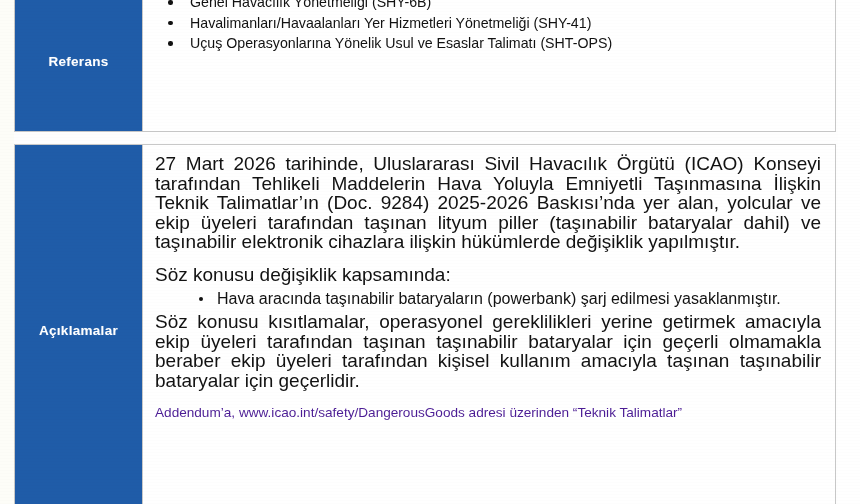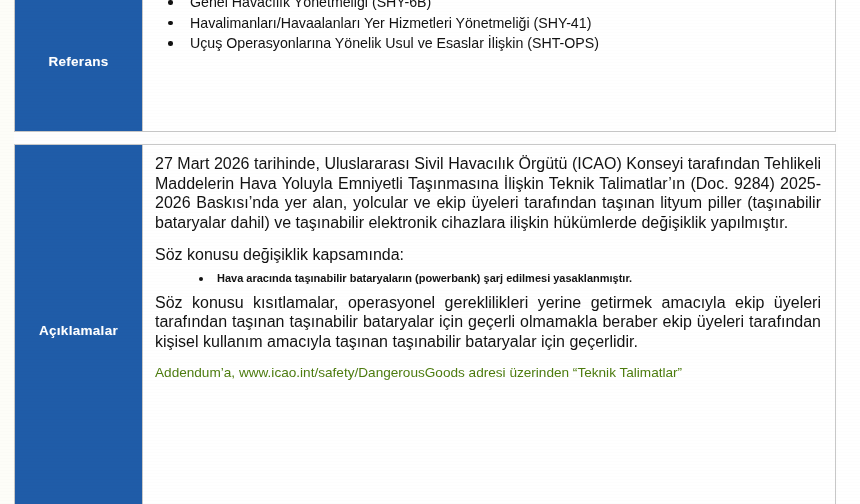--- a/index.html
+++ b/index.html
@@ -107,38 +107,38 @@
     left: 13px;
     top: 8px;
     width: 4.5px;
     height: 4.5px;
     border-radius: 50%;
     background: #111111;
   }
 
   
   .body-text {
-    font-size: 16px;
+    font-size: 19px;
     color: #121212;
     line-height: 19.6px;
     text-align: justify;
     text-justify: inter-word;
     margin: 0;
     font-weight: 500;
   }
   .body-text + .body-text { margin-top: 13px; }
   .para-top { margin-top: 9px; }
 
   ul.sub-list {
     list-style: none;
     margin: 4px 0 0 0;
     padding: 0;
-    font-size: 11px;
+    font-size: 16px;
     color: #121212;
-    font-weight: 700;
+    font-weight: 400;
   }
   ul.sub-list li {
     position: relative;
     padding-left: 62px;
     line-height: 19.6px;
     text-align: justify;
     text-justify: inter-word;
     margin-bottom: 4px;
   }
   ul.sub-list li::before {
@@ -149,21 +149,21 @@
     width: 4px;
     height: 4px;
     border-radius: 50%;
     background: #111111;
   }
   
   .clipped-line {
     margin-top: 12px;
     font-size: 13.6px;
     line-height: 19.6px;
-    color: #4d7c0f;
+    color: #4c1d95;
     font-weight: 500;
     white-space: nowrap;
     overflow: hidden;
   }
 
   sup {
     font-size: 8.5px;
     vertical-align: super;
     line-height: 0;
   }
@@ -184,21 +184,21 @@
 
   <div class="paper-margin-left"></div>
   <div class="paper-margin-right"></div>
 
   <div class="row-block" id="row-referans">
     <div class="label-cell">Referans</div>
     <div class="content-cell">
       <ul class="ref-list">
         <li><span>Genel Havacılık Yönetmeliği (SHY-6B)</span></li>
         <li><span>Havalimanları/Havaalanları Yer Hizmetleri Yönetmeliği (SHY-41)</span></li>
-        <li><span>Uçuş Operasyonlarına Yönelik Usul ve Esaslar İlişkin (SHT-OPS)</span></li>
+        <li><span>Uçuş Operasyonlarına Yönelik Usul ve Esaslar Talimatı (SHT-OPS)</span></li>
       </ul>
     </div>
   </div>
 
   <div class="row-block" id="row-aciklamalar">
     <div class="label-cell">Açıklamalar</div>
     <div class="content-cell">
 
       <p class="body-text para-top">27 Mart 2026 tarihinde, Uluslararası Sivil Havacılık Örgütü (ICAO) Konseyi tarafından Tehlikeli Maddelerin Hava Yoluyla Emniyetli Taşınmasına İlişkin Teknik Talimatlar’ın (Doc. 9284) 2025-2026 Baskısı’nda yer alan, yolcular ve ekip üyeleri tarafından taşınan lityum piller (taşınabilir bataryalar dahil) ve taşınabilir elektronik cihazlara ilişkin hükümlerde değişiklik yapılmıştır.</p>
 

